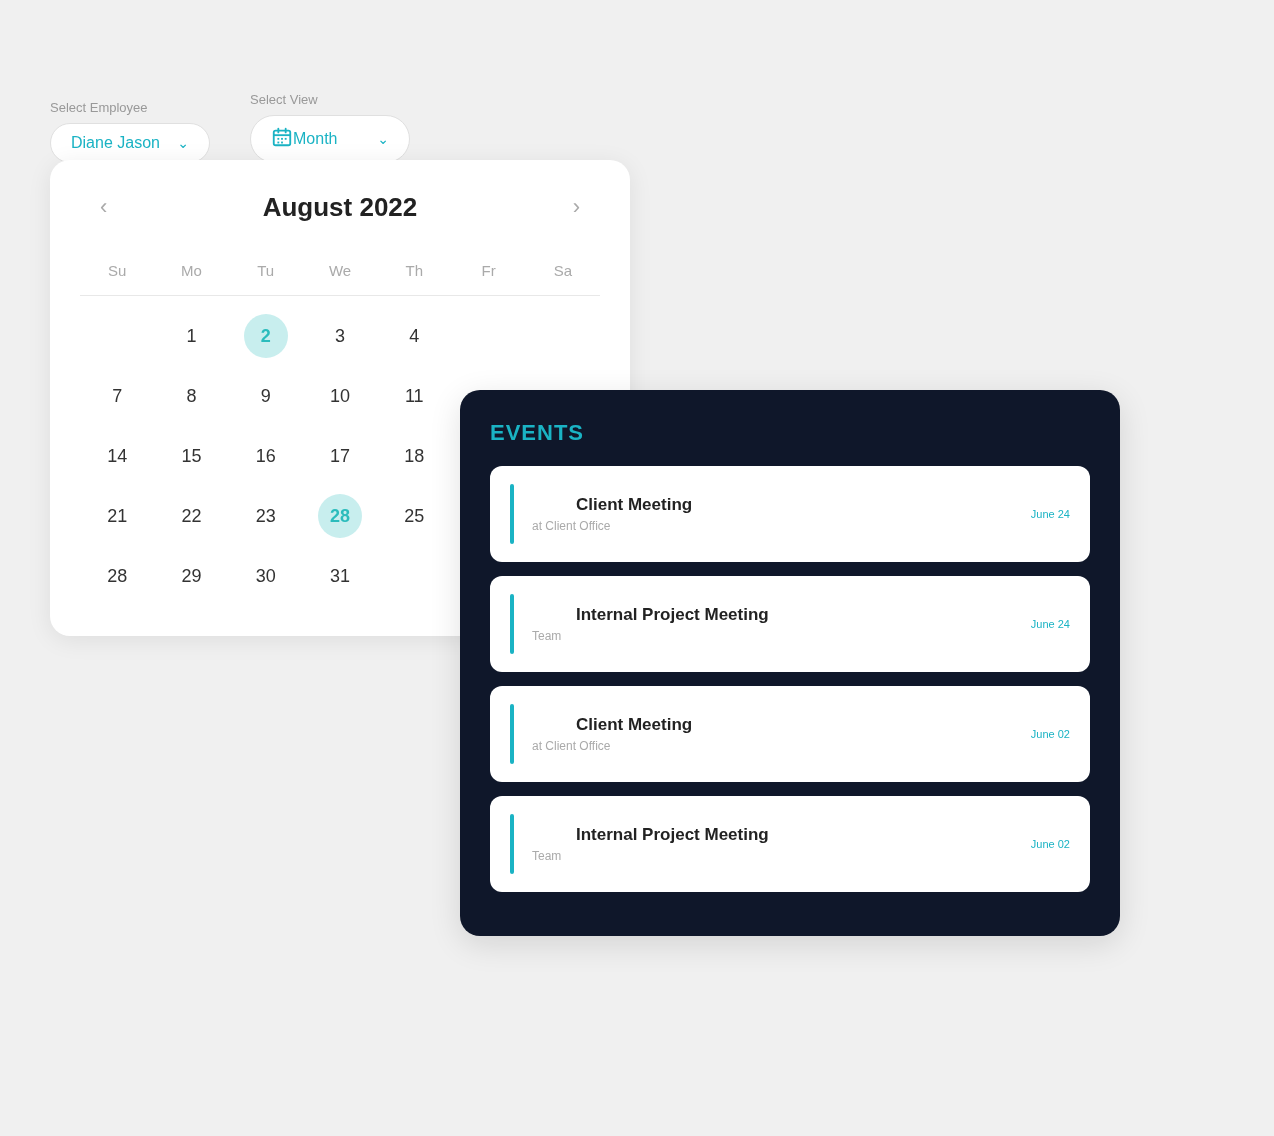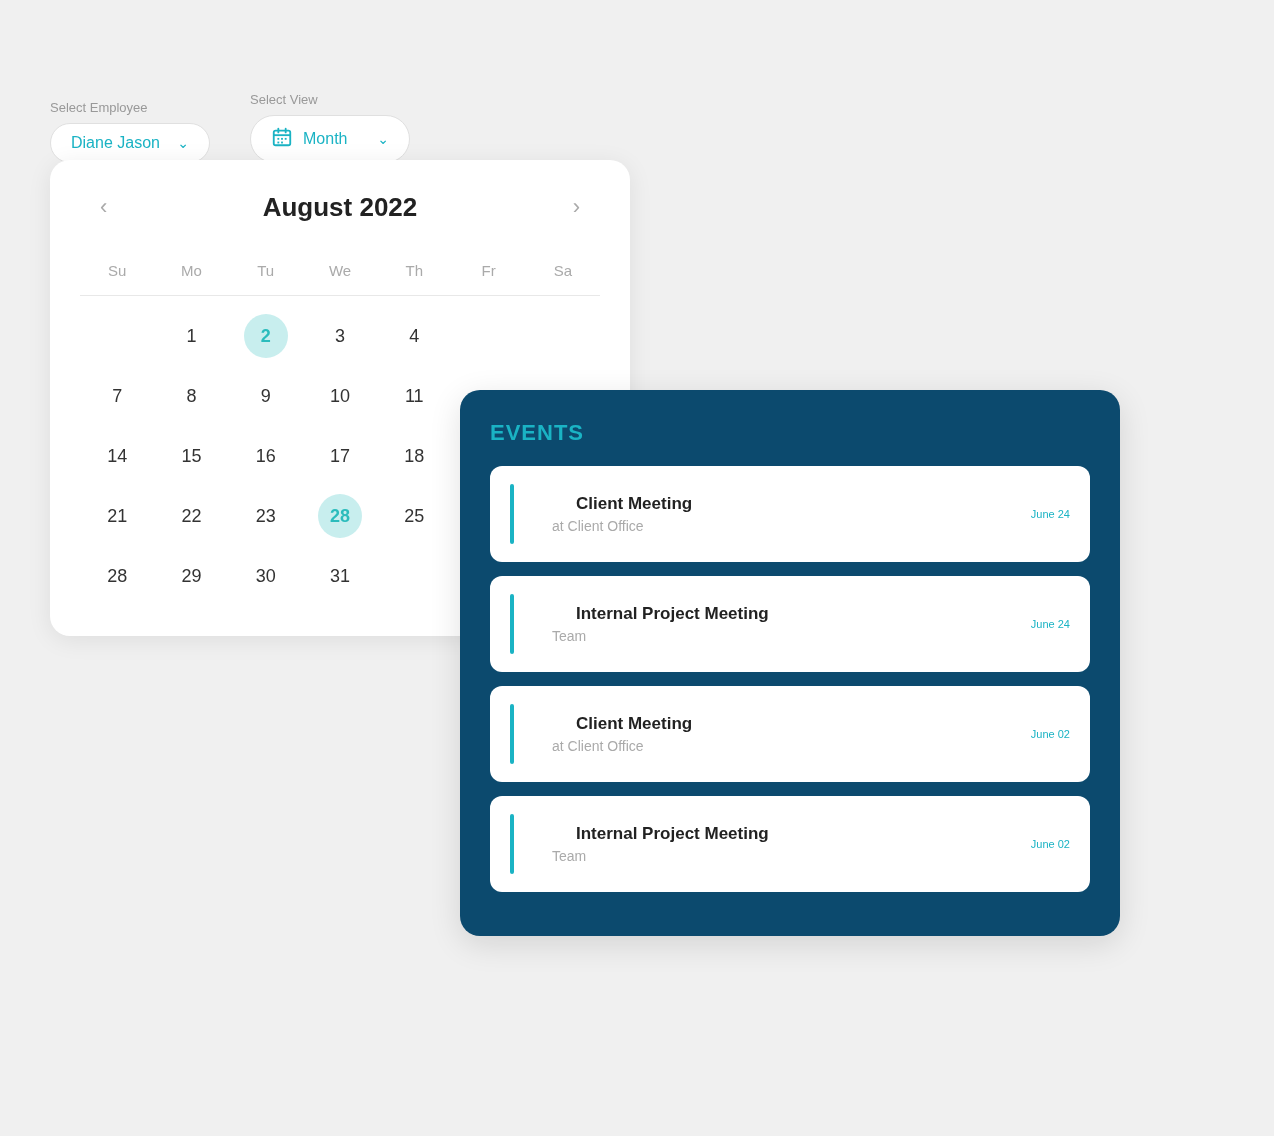--- a/index.html
+++ b/index.html
@@ -35,21 +35,20 @@
 
     .control-label {
       font-size: 13px;
       color: #999;
       font-weight: 400;
     }
 
     .dropdown-btn {
       display: flex;
       align-items: center;
-      gap: 10px;
       background: #fff;
       border: 1.5px solid #e0e0e0;
       border-radius: 30px;
       padding: 10px 20px;
       cursor: pointer;
       font-size: 16px;
       font-weight: 500;
       color: #1ab3c4;
       min-width: 160px;
     }
@@ -157,21 +156,21 @@
     }
 
     .day-circle.highlighted {
       background: #c8eeee;
       color: #2bbcbc;
       font-weight: 600;
     }
 
     
     .events-card {
-      background: #0c4a6e;
+      background: #0f172a;
       border-radius: 20px;
       box-shadow: 0 8px 32px rgba(0,0,0,0.12);
       padding: 30px 30px;
       width: 660px;
       position: absolute;
       top: 390px;
       left: 460px;
       z-index: 2;
     }
 
@@ -209,23 +208,22 @@
 
     .event-name {
       font-size: 17px;
       font-weight: 600;
       color: #222;
       margin-bottom: 4px;
       margin-left: 44px;
     }
 
     .event-location {
-      font-size: 14px;
+      font-size: 12px;
       color: #aaa;
-      margin-left: 20px;
     }
 
     .event-date {
       font-size: 11px;
       font-weight: 400;
       color: #1ab3c4;
       white-space: nowrap;
     }
   </style>
 </head>

